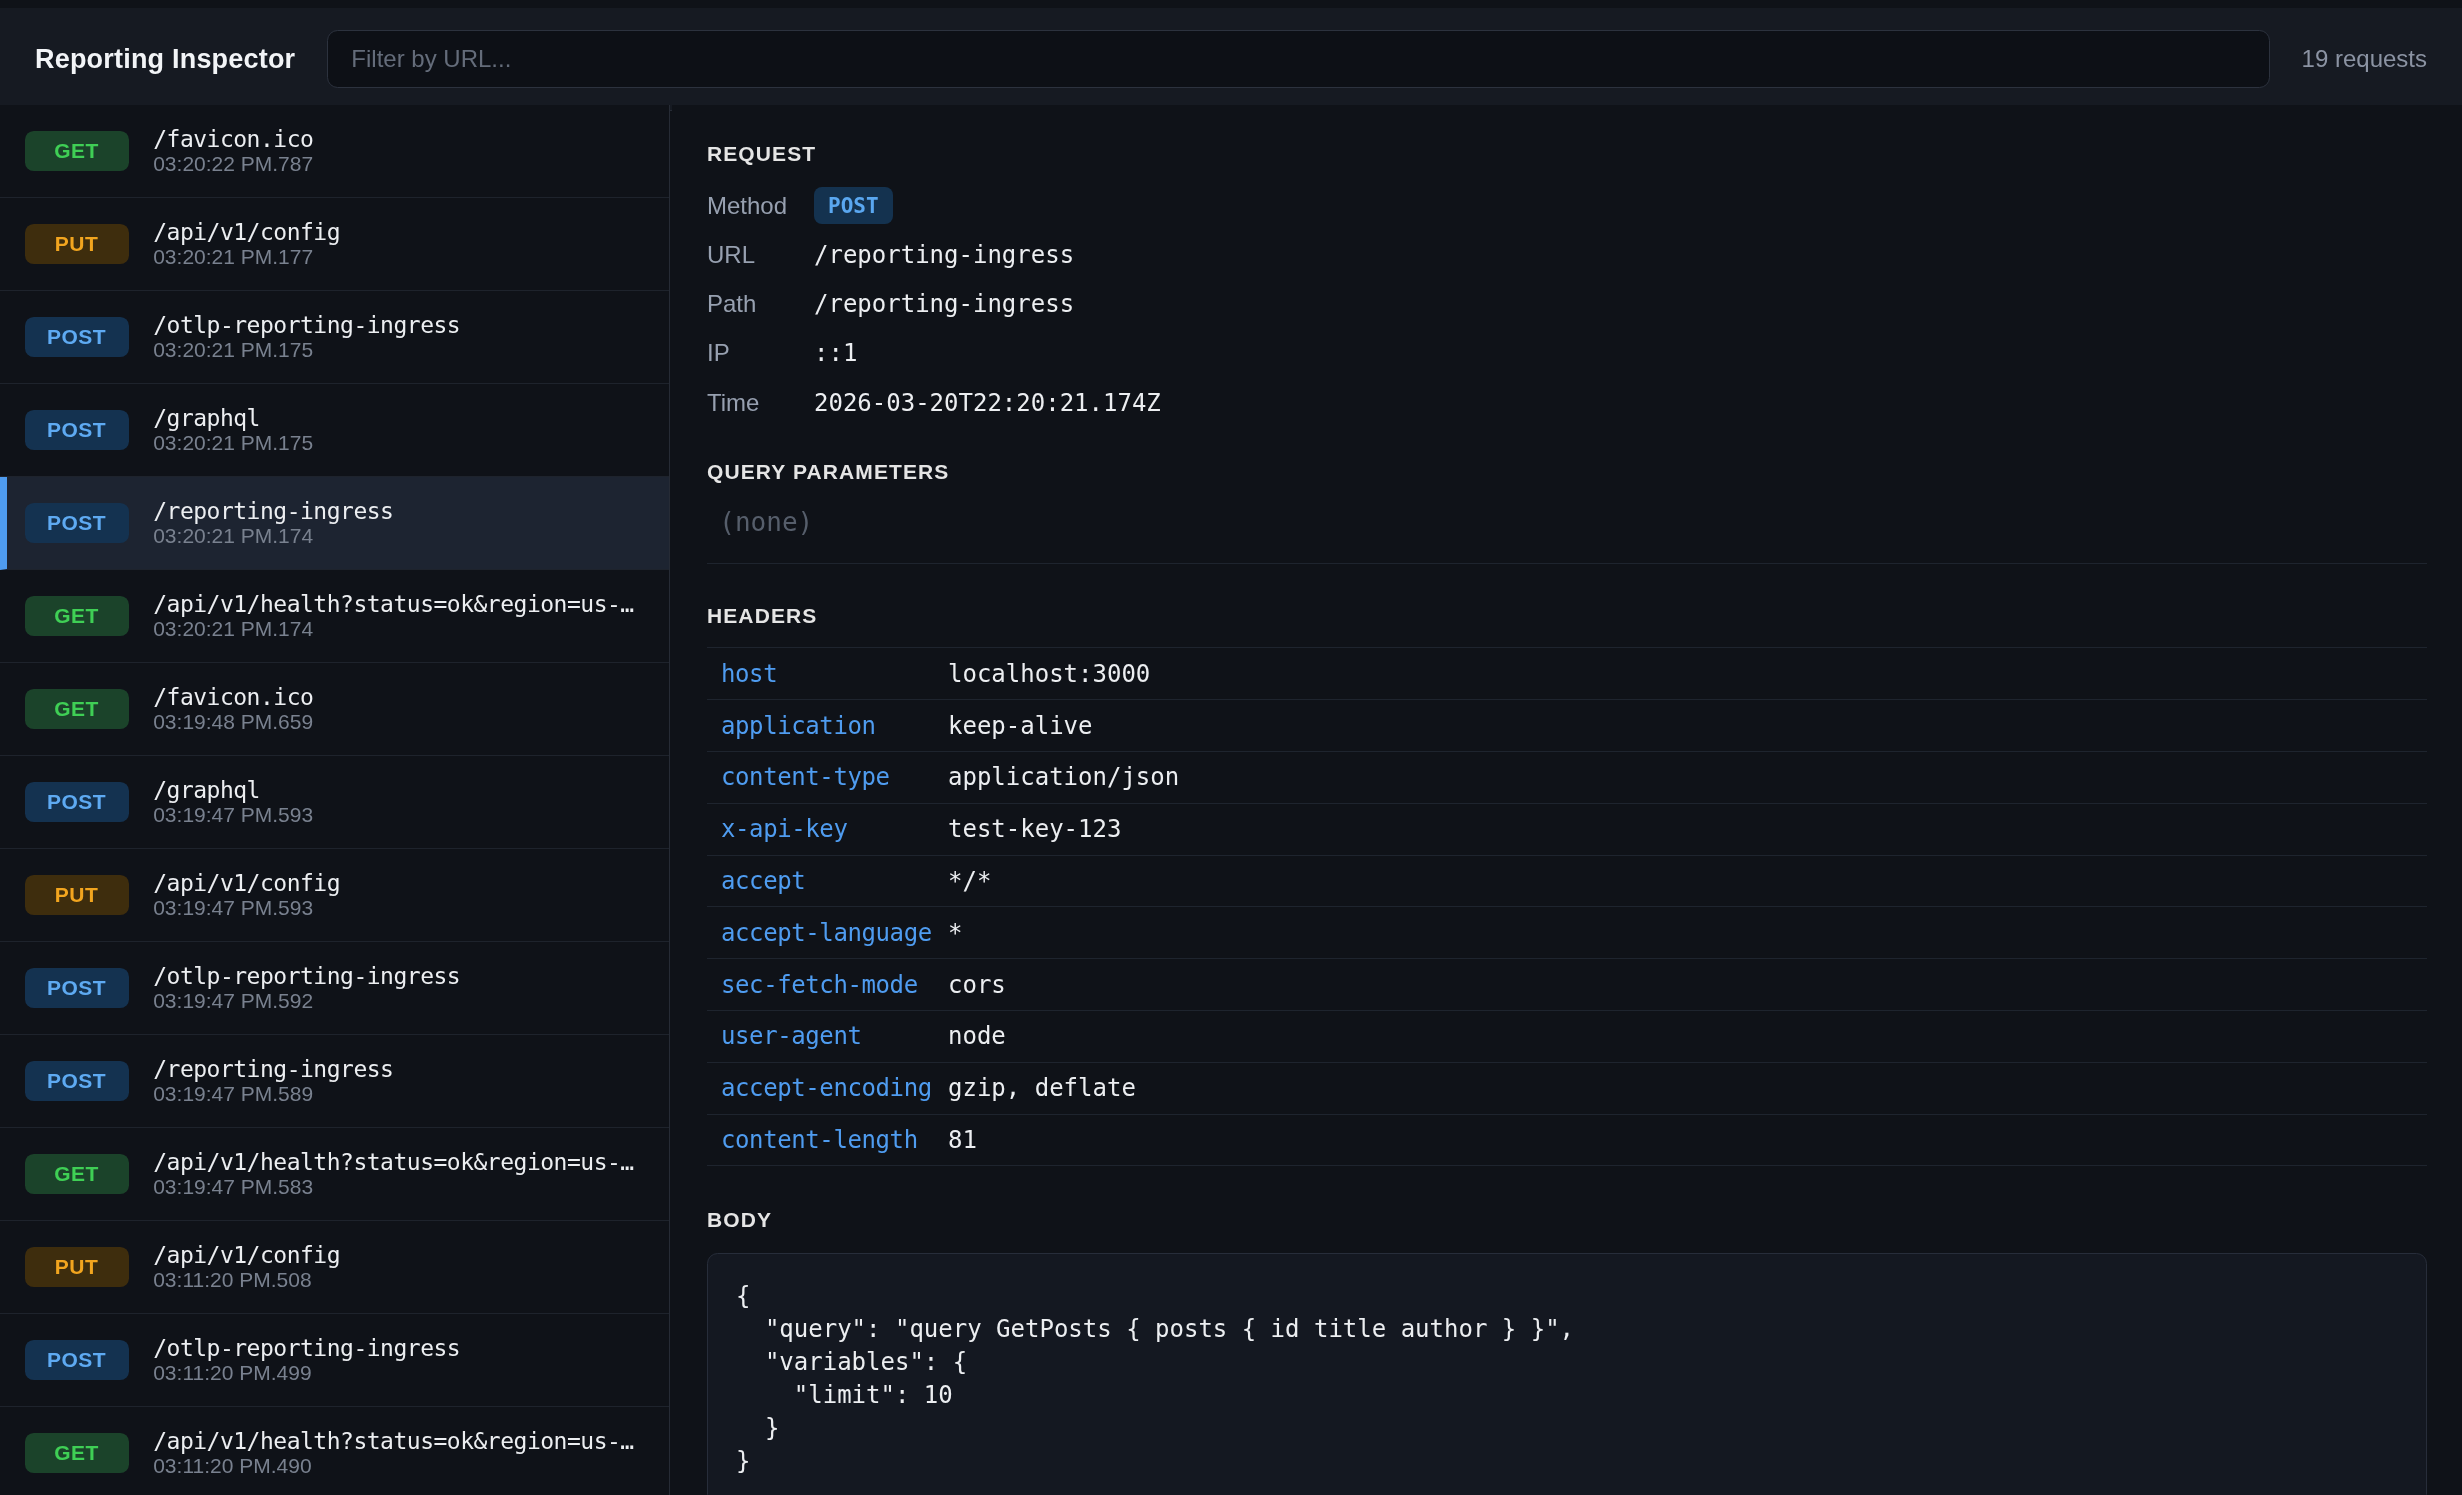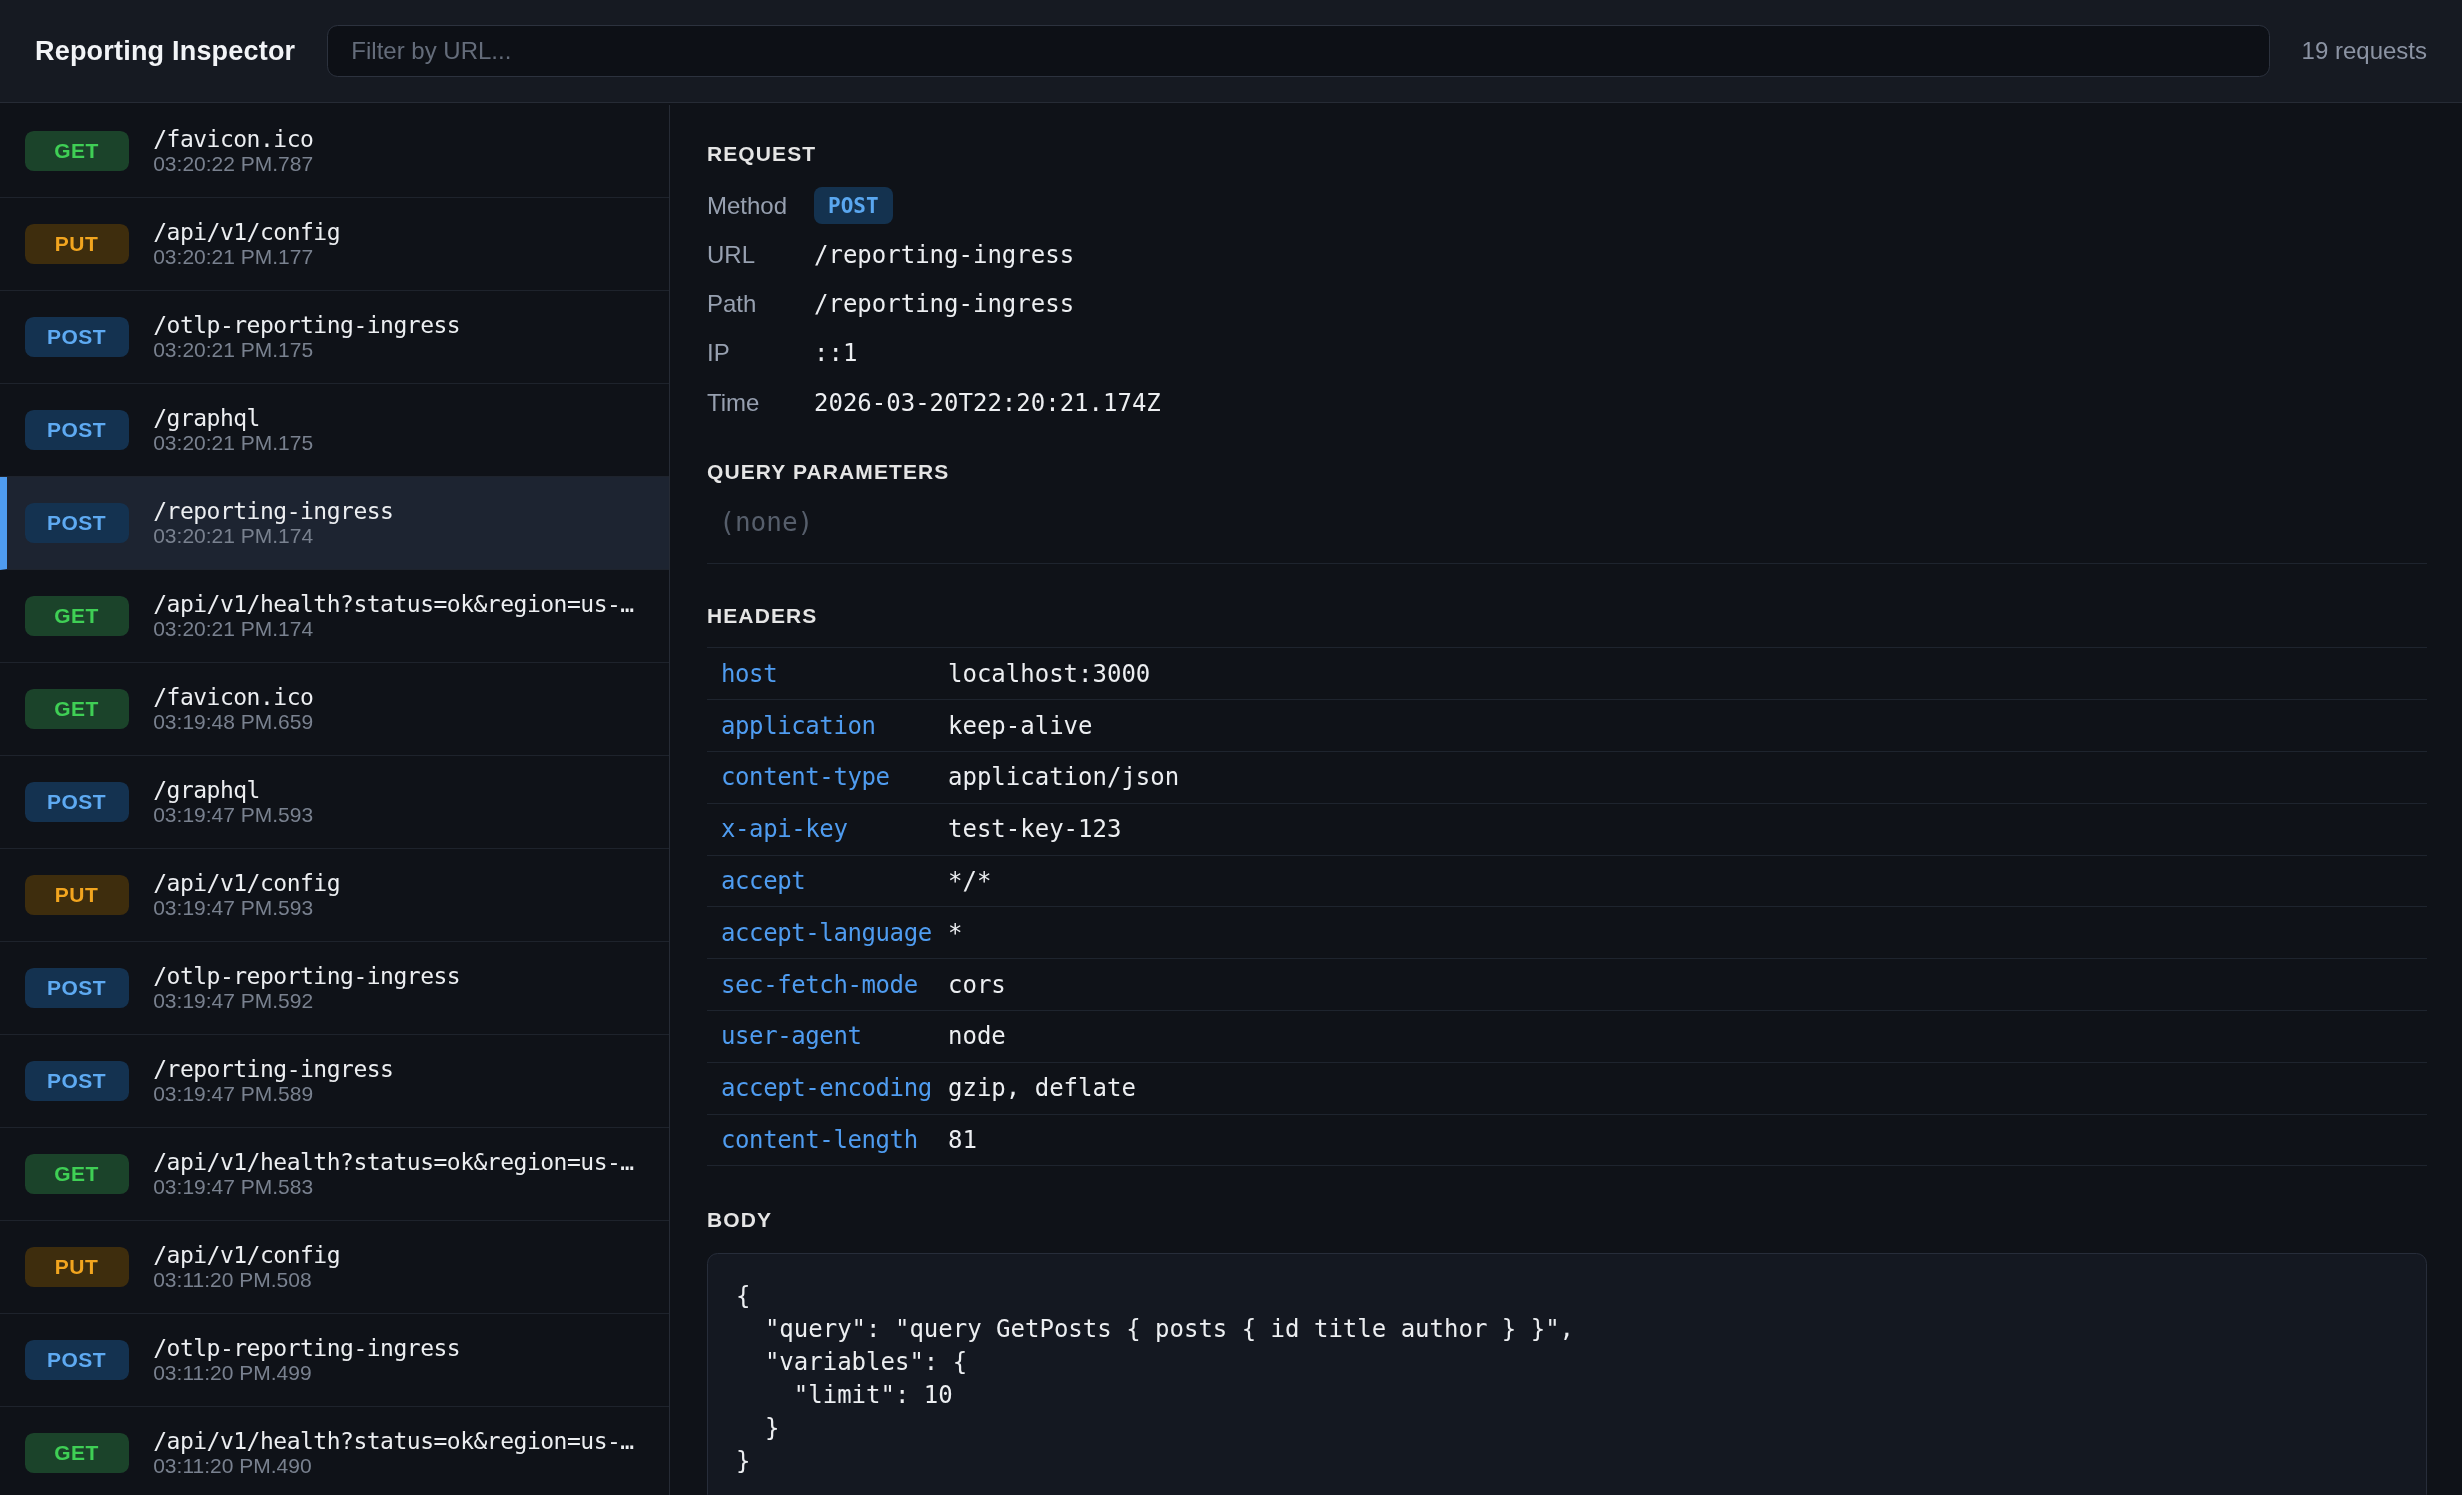--- a/index.html
+++ b/index.html
@@ -6,29 +6,29 @@
   html,body { width:2462px; height:1495px; overflow:hidden; }
   body {
     background:#0f1218;
     font-family:"Liberation Sans", sans-serif;
     color:#eceef1;
     position:relative;
   }
 
   
   .topbar {
-    position:absolute; top:0; left:0; right:0; height:103px;
+    position:absolute; top:8px; left:0; right:0; height:103px;
     background:#161a22;
     border-bottom:1.8px solid #262b35;
     display:flex; align-items:center;
     padding:0 35px;
   }
   .app-title { font-size:27px; font-weight:bold; color:#f2f4f7; white-space:nowrap; letter-spacing:0.2px; }
   .filter-input {
-    flex:1; margin:0 32px; height:52px;
+    flex:1; margin:0 32px; height:58px;
     background:#0d1016;
     border:1.8px solid #2c323e; border-radius:10.6px;
     color:#d6dae1; font-size:24px; padding:0 23px;
     font-family:"Liberation Sans", sans-serif;
     outline:none;
   }
   .filter-input::placeholder { color:#646c7a; }
   .request-count { font-size:24px; color:#8b93a3; white-space:nowrap; }
 
   

